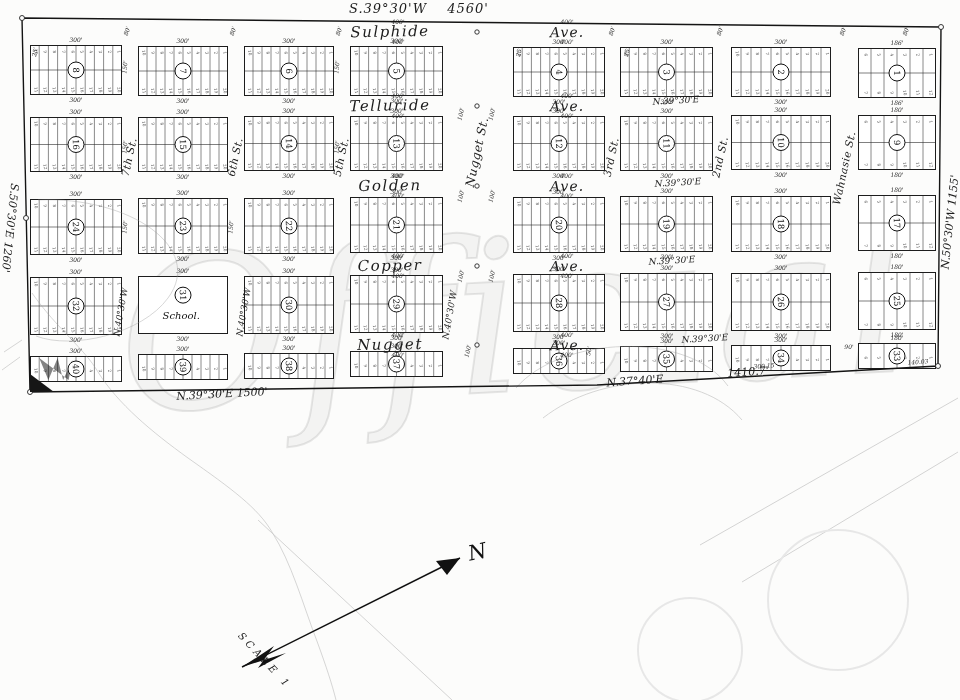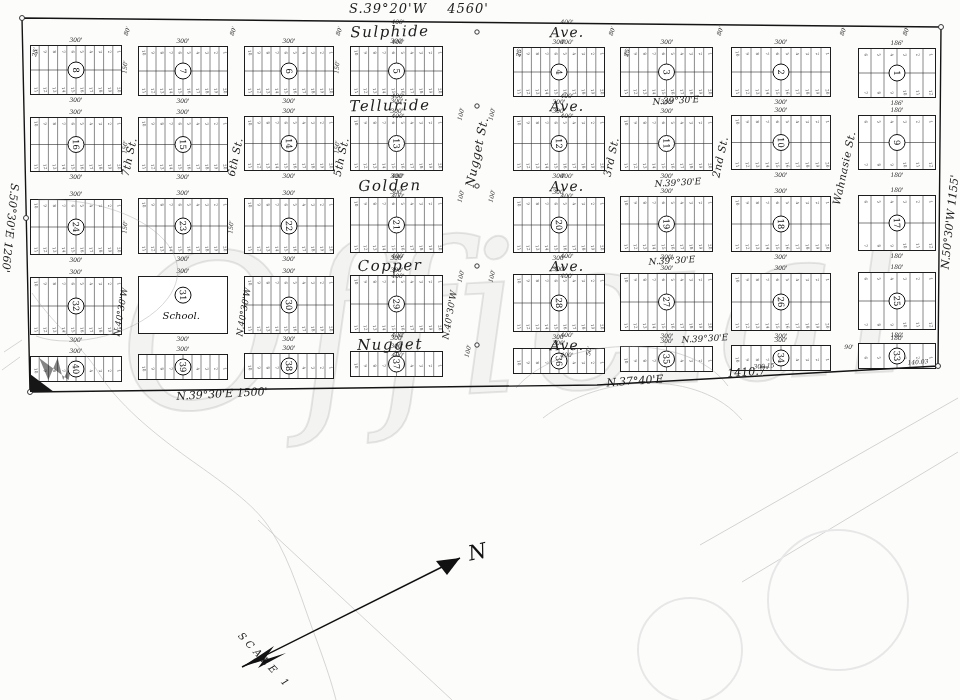--- a/index.html
+++ b/index.html
@@ -1362,21 +1362,21 @@
       <div class="lbl dim" style="left: 398px; top: 355px; transform: translate(-50%, -50%) rotate(0deg);">400'</div>
       <div class="lbl dim" style="left: 567px; top: 335px; transform: translate(-50%, -50%) rotate(0deg);">400'</div>
       <div class="lbl dim" style="left: 567px; top: 355px; transform: translate(-50%, -50%) rotate(0deg);">400'</div>
       <div class="lbl street-v" style="left: 129px; top: 157px; transform: translate(-50%, -50%) rotate(-78deg);">7th St.</div>
       <div class="lbl street-v" style="left: 235px; top: 157px; transform: translate(-50%, -50%) rotate(-78deg);">6th St.</div>
       <div class="lbl street-v" style="left: 341px; top: 157px; transform: translate(-50%, -50%) rotate(-78deg);">5th St.</div>
       <div class="lbl street-v" style="left: 477px; top: 152px; transform: translate(-50%, -50%) rotate(-78deg); font-size: 12px;">Nugget St.</div>
       <div class="lbl street-v" style="left: 611px; top: 157px; transform: translate(-50%, -50%) rotate(-78deg);">3rd St.</div>
       <div class="lbl street-v" style="left: 720px; top: 157px; transform: translate(-50%, -50%) rotate(-78deg);">2nd St.</div>
       <div class="lbl street-v" style="left: 844px; top: 168px; transform: translate(-50%, -50%) rotate(-78deg);">Wahnasie St.</div>
-      <div class="lbl top-bearing" style="left: 388px; top: 8px; transform: translate(-50%, -50%) rotate(0deg);">S.39°20'W</div>
+      <div class="lbl top-bearing" style="left: 388px; top: 8px; transform: translate(-50%, -50%) rotate(0deg);">S.39°30'W</div>
       <div class="lbl top-bearing" style="left: 468px; top: 8px; transform: translate(-50%, -50%) rotate(0deg);">4560'</div>
       <div class="lbl bearing" style="left: 10px; top: 228px; transform: translate(-50%, -50%) rotate(96deg);">S.50°30'E  1260'</div>
       <div class="lbl bearing" style="left: 950px; top: 222px; transform: translate(-50%, -50%) rotate(-84deg);">N.50°30'W  1155'</div>
       <div class="lbl bearing" style="left: 222px; top: 394px; transform: translate(-50%, -50%) rotate(-3deg);">N.39°30'E   1500'</div>
       <div class="lbl bearing" style="left: 635px; top: 381px; transform: translate(-50%, -50%) rotate(-4deg);">N.37°40'E</div>
       <div class="lbl bearing" style="left: 748px; top: 372px; transform: translate(-50%, -50%) rotate(-4deg);">1410.7'</div>
       <div class="lbl bearing-sm" style="left: 676px; top: 101px; transform: translate(-50%, -50%) rotate(-3deg);">N.39°30'E</div>
       <div class="lbl bearing-sm" style="left: 678px; top: 183px; transform: translate(-50%, -50%) rotate(-3deg);">N.39°30'E</div>
       <div class="lbl bearing-sm" style="left: 672px; top: 261px; transform: translate(-50%, -50%) rotate(-3deg);">N.39°30'E</div>
       <div class="lbl bearing-sm" style="left: 705px; top: 339px; transform: translate(-50%, -50%) rotate(-3deg);">N.39°30'E</div>

